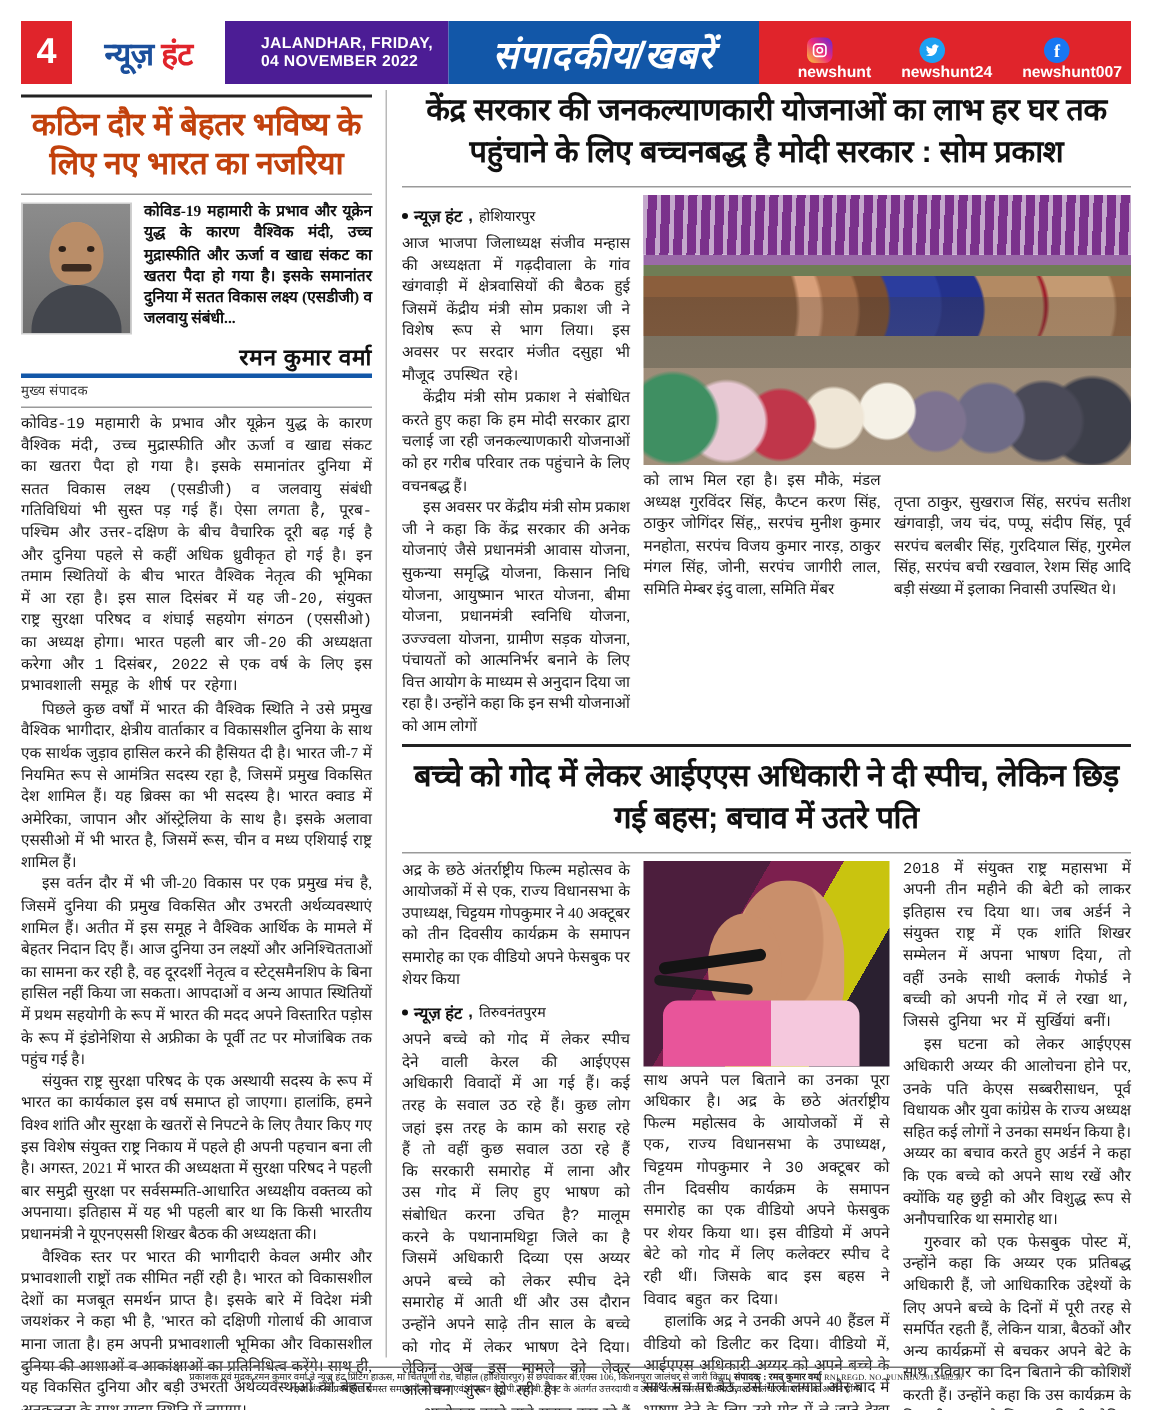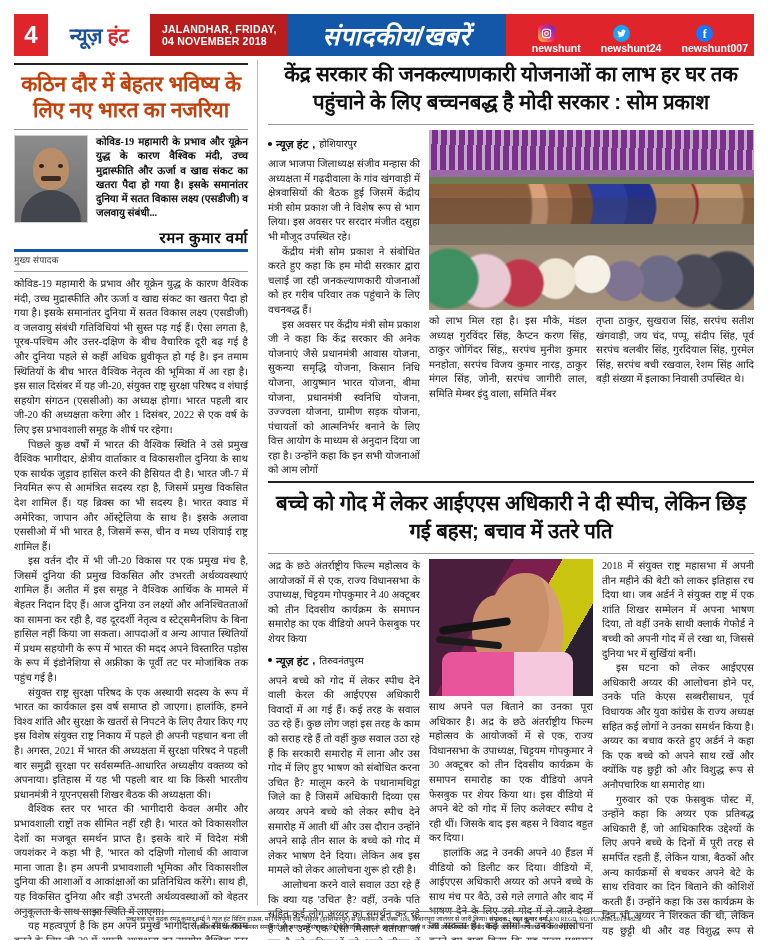--- a/index.html
+++ b/index.html
@@ -56,30 +56,30 @@
     font-weight: bold;
     font-size: 21px;
     letter-spacing: -0.5px;
     white-space: nowrap;
   }
   .logo-a { color: #1b4f9c; }
   .logo-b { color: #e0242b; }
 
   .dateline {
     flex: 0 0 auto;
-    background: #b91c1c;
+    background: #4c1d95;
     color: #ffffff;
     font-family: "Liberation Sans", sans-serif;
     font-weight: bold;
     font-size: 10.5px;
     line-height: 12.5px;
     display: flex;
     flex-direction: column;
     justify-content: center;
-    padding: 0 10px 0 12px;
+    padding: 0 10px 0 24px;
     letter-spacing: 0.2px;
   }
   .section-band {
     flex: 1 1 auto;
     background: #1257a8;
     display: flex;
     align-items: center;
     justify-content: center;
     color: #ffffff;
   }
@@ -265,21 +265,21 @@
     font-family: "Liberation Serif", "DejaVu Serif", serif;
     font-size: 10.2px;
     line-height: 14.6px;
     text-align: justify;
     color: #1a1a1a;
   }
   .bodytext p {
     margin: 0 0 0 0;
     text-indent: 14px;
   }
-  .bodytext p.first { text-indent: 0; }
+  .bodytext p.first { text-indent: 0; font-family: Liberation Mono, monospace; }
 
   .byline {
     font-family: "Liberation Sans", sans-serif;
     font-weight: bold;
     font-size: 11px;
     margin: 6px 0 6px 0;
     display: flex;
     align-items: center;
     gap: 4px;
   }
@@ -421,21 +421,21 @@
 
   <div class="masthead">
     <div class="page-num">4</div>
     <div class="logo-box">
       <span class="logo-text">
         <span class="logo-a">न्यूज़</span><span> </span><span class="logo-b">हंट</span>
       </span>
     </div>
     <div class="dateline">
       <span>JALANDHAR, FRIDAY,</span>
-      <span>04 NOVEMBER 2018</span>
+      <span>04 NOVEMBER 2022</span>
     </div>
     <div class="section-band">
       <span class="section-title">संपादकीय/खबरें</span>
     </div>
     <div class="social-band">
       <div class="social-item">
         <span class="social-glyph ig">
           <svg width="11" height="11" viewBox="0 0 24 24" fill="none" stroke="#fff" stroke-width="2.4">
             <rect x="3" y="3" width="18" height="18" rx="5"></rect>
               <circle cx="12" cy="12" r="4"></circle>
@@ -511,21 +511,21 @@
               <p>इस अवसर पर केंद्रीय मंत्री सोम प्रकाश जी ने कहा कि केंद्र सरकार की अनेक योजनाएं जैसे प्रधानमंत्री आवास योजना, सुकन्या समृद्धि योजना, किसान निधि योजना, आयुष्मान भारत योजना, बीमा योजना, प्रधानमंत्री स्वनिधि योजना, उज्ज्वला योजना, ग्रामीण सड़क योजना, पंचायतों को आत्मनिर्भर बनाने के लिए वित्त आयोग के माध्यम से अनुदान दिया जा रहा है। उन्होंने कहा कि इन सभी योजनाओं को आम लोगों</p>
             </div>
           </div>
 
           <div class="st-media">
             <div class="photo photo-rally">
               <div class="canopy"></div>
               <div class="heads"></div>
               <div class="crowd"></div>
             </div>
-            <div style="display:flex;gap:9px;margin-top:4px;">
+            <div style="display:flex;gap:9px;margin-top:4px;align-items:flex-end;">
               <div class="bodytext" style="flex:1">को लाभ मिल रहा है। इस मौके, मंडल अध्यक्ष गुरविंदर सिंह, कैप्टन करण सिंह, ठाकुर जोगिंदर सिंह,, सरपंच मुनीश कुमार मनहोता, सरपंच विजय कुमार नारड़, ठाकुर मंगल सिंह, जोनी, सरपंच जागीरी लाल, समिति मेम्बर इंदु वाला, समिति मेंबर</div>
               <div class="bodytext" style="flex:1">तृप्ता ठाकुर, सुखराज सिंह, सरपंच सतीश खंगवाड़ी, जय चंद, पप्पू, संदीप सिंह, पूर्व सरपंच बलबीर सिंह, गुरदियाल सिंह, गुरमेल सिंह, सरपंच बची रखवाल, रेशम सिंह आदि बड़ी संख्या में इलाका निवासी उपस्थित थे।</div>
             </div>
           </div>
         </div>
       </div>
 
       <div class="rule-thick"></div>
 
       <div class="story-bottom">

